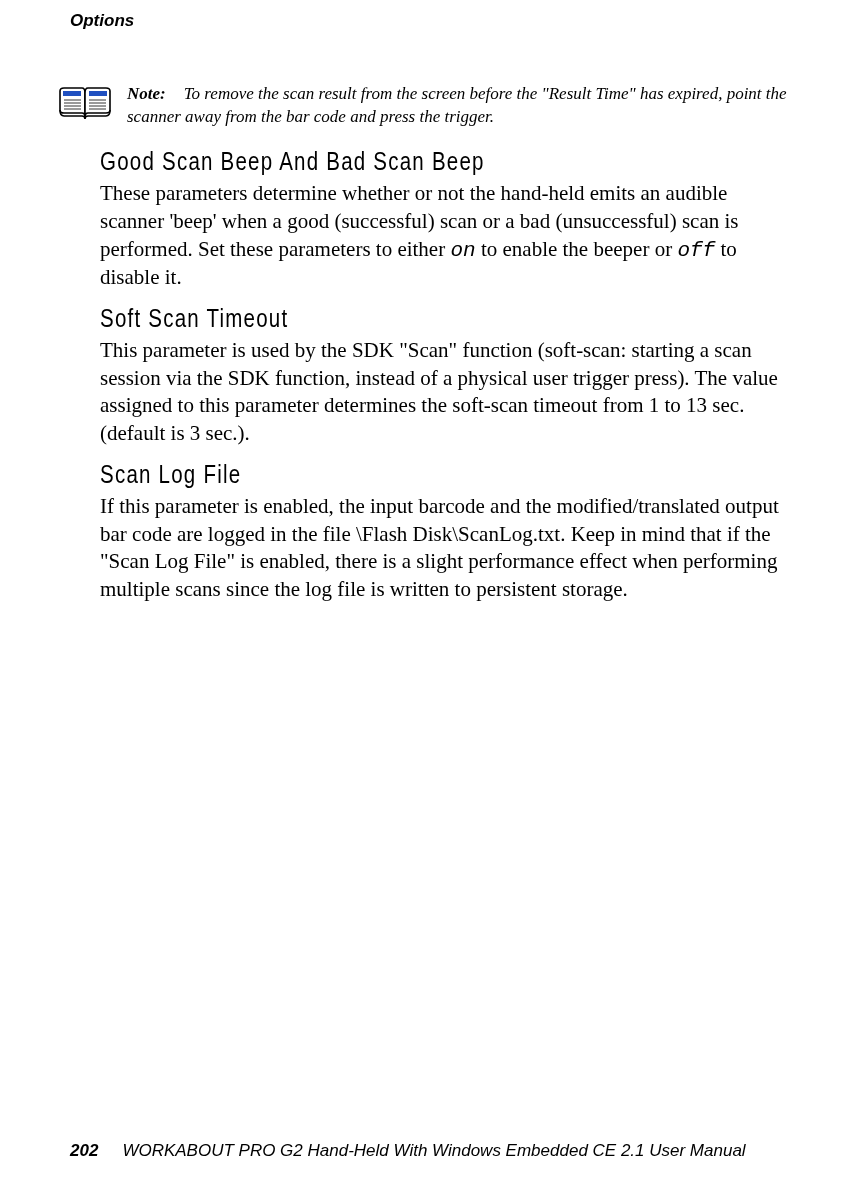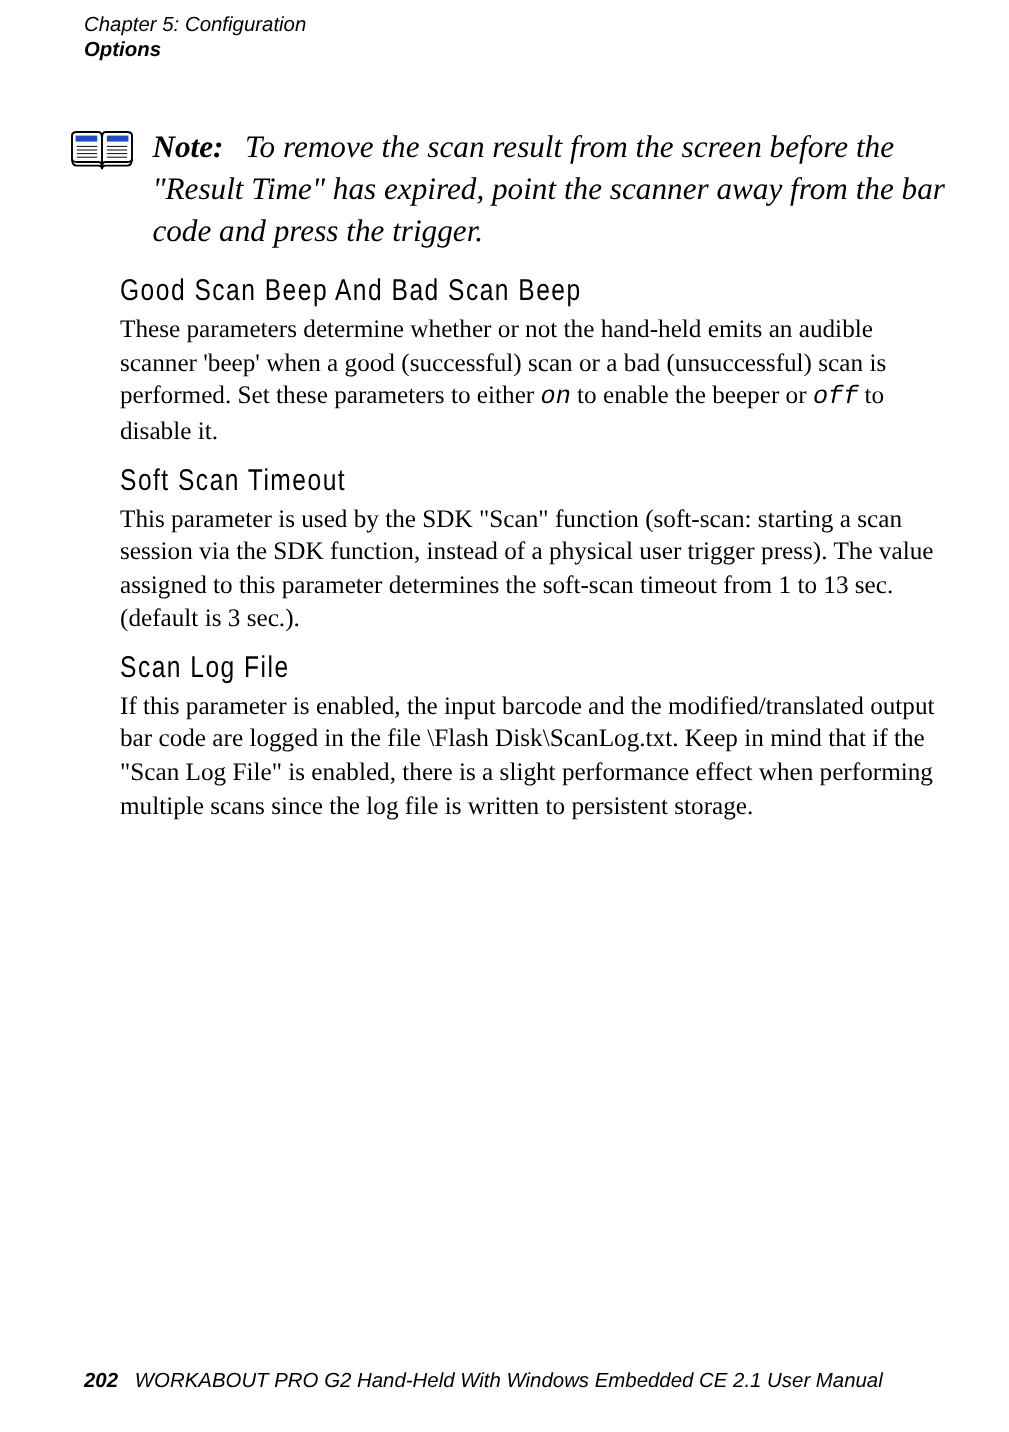--- a/index.html
+++ b/index.html
@@ -38,21 +38,21 @@
     }
     .note-icon {
       flex-shrink: 0;
       width: 54px;
       height: 36px;
       margin-right: 15px;
       margin-top: 2px;
     }
     .note-text {
       font-style: italic;
-      font-size: 26px;
+      font-size: 17px;
       line-height: 1.35;
       font-family: 'Times New Roman', Times, serif;
     }
     .note-label {
       font-weight: bold;
       display: inline-block;
       margin-right: 18px;
     }
     .note-body {
       display: inline;
@@ -85,28 +85,27 @@
       position: absolute;
       bottom: 32px;
       left: 70px;
       font-family: Arial, Helvetica, sans-serif;
       font-style: italic;
       font-size: 17px;
     }
     .page-num {
       font-weight: bold;
       font-style: italic;
-      margin-right: 14px;
+      margin-right: 24px;
     }
   </style>
 </head>
 <body>
 
 <div class="header">
-  <span class="header-line1">Chapter 5: Configuration</span>
   <span class="header-line2">Options</span>
 </div>
 
 <div class="note-block">
   <div class="note-icon">
     <svg viewBox="0 0 54 36" xmlns="http://www.w3.org/2000/svg">
       <path d="M 2 6 Q 2 3 6 3 L 24 3 Q 27 3 27 8 L 27 32 Q 27 28 24 28 L 6 28 Q 2 28 2 25 Z" fill="#ffffff" stroke="#000000" stroke-width="1.6"></path>
       <path d="M 52 6 Q 52 3 48 3 L 30 3 Q 27 3 27 8 L 27 32 Q 27 28 30 28 L 48 28 Q 52 28 52 25 Z" fill="#ffffff" stroke="#000000" stroke-width="1.6"></path>
       <rect x="5" y="6" width="18" height="5" fill="#2050c0"></rect>
       <rect x="31" y="6" width="18" height="5" fill="#2050c0"></rect>

